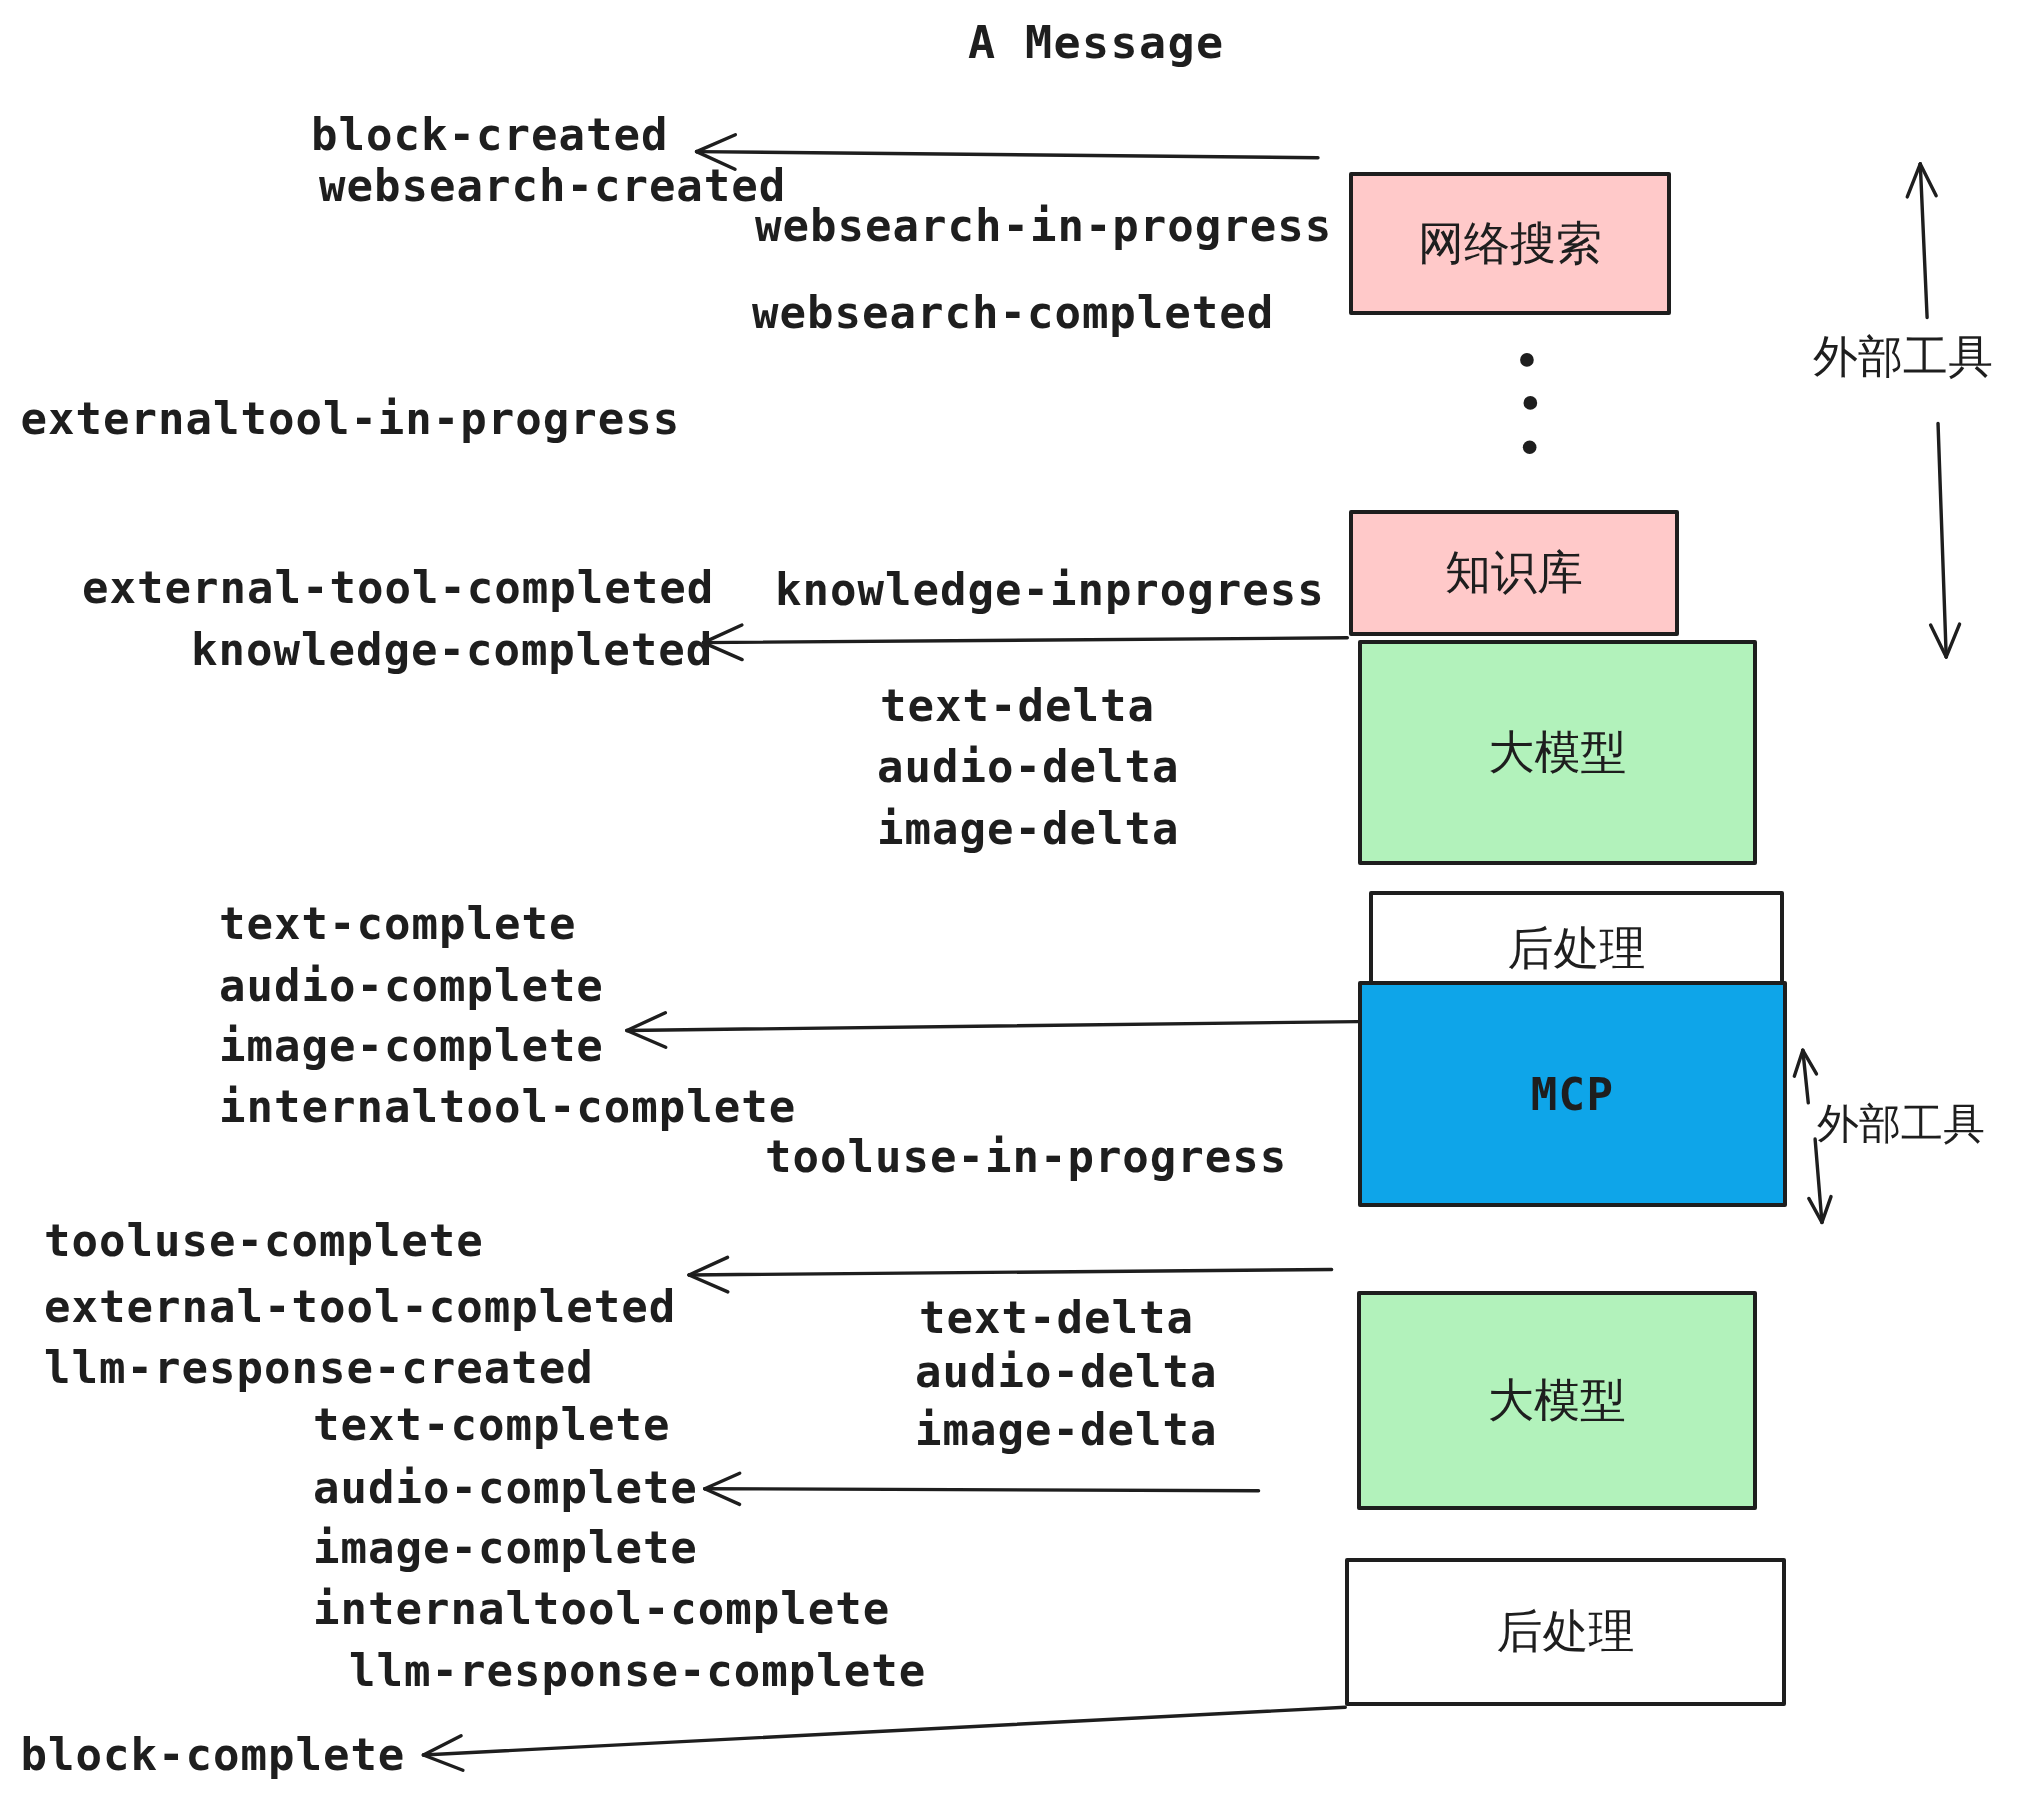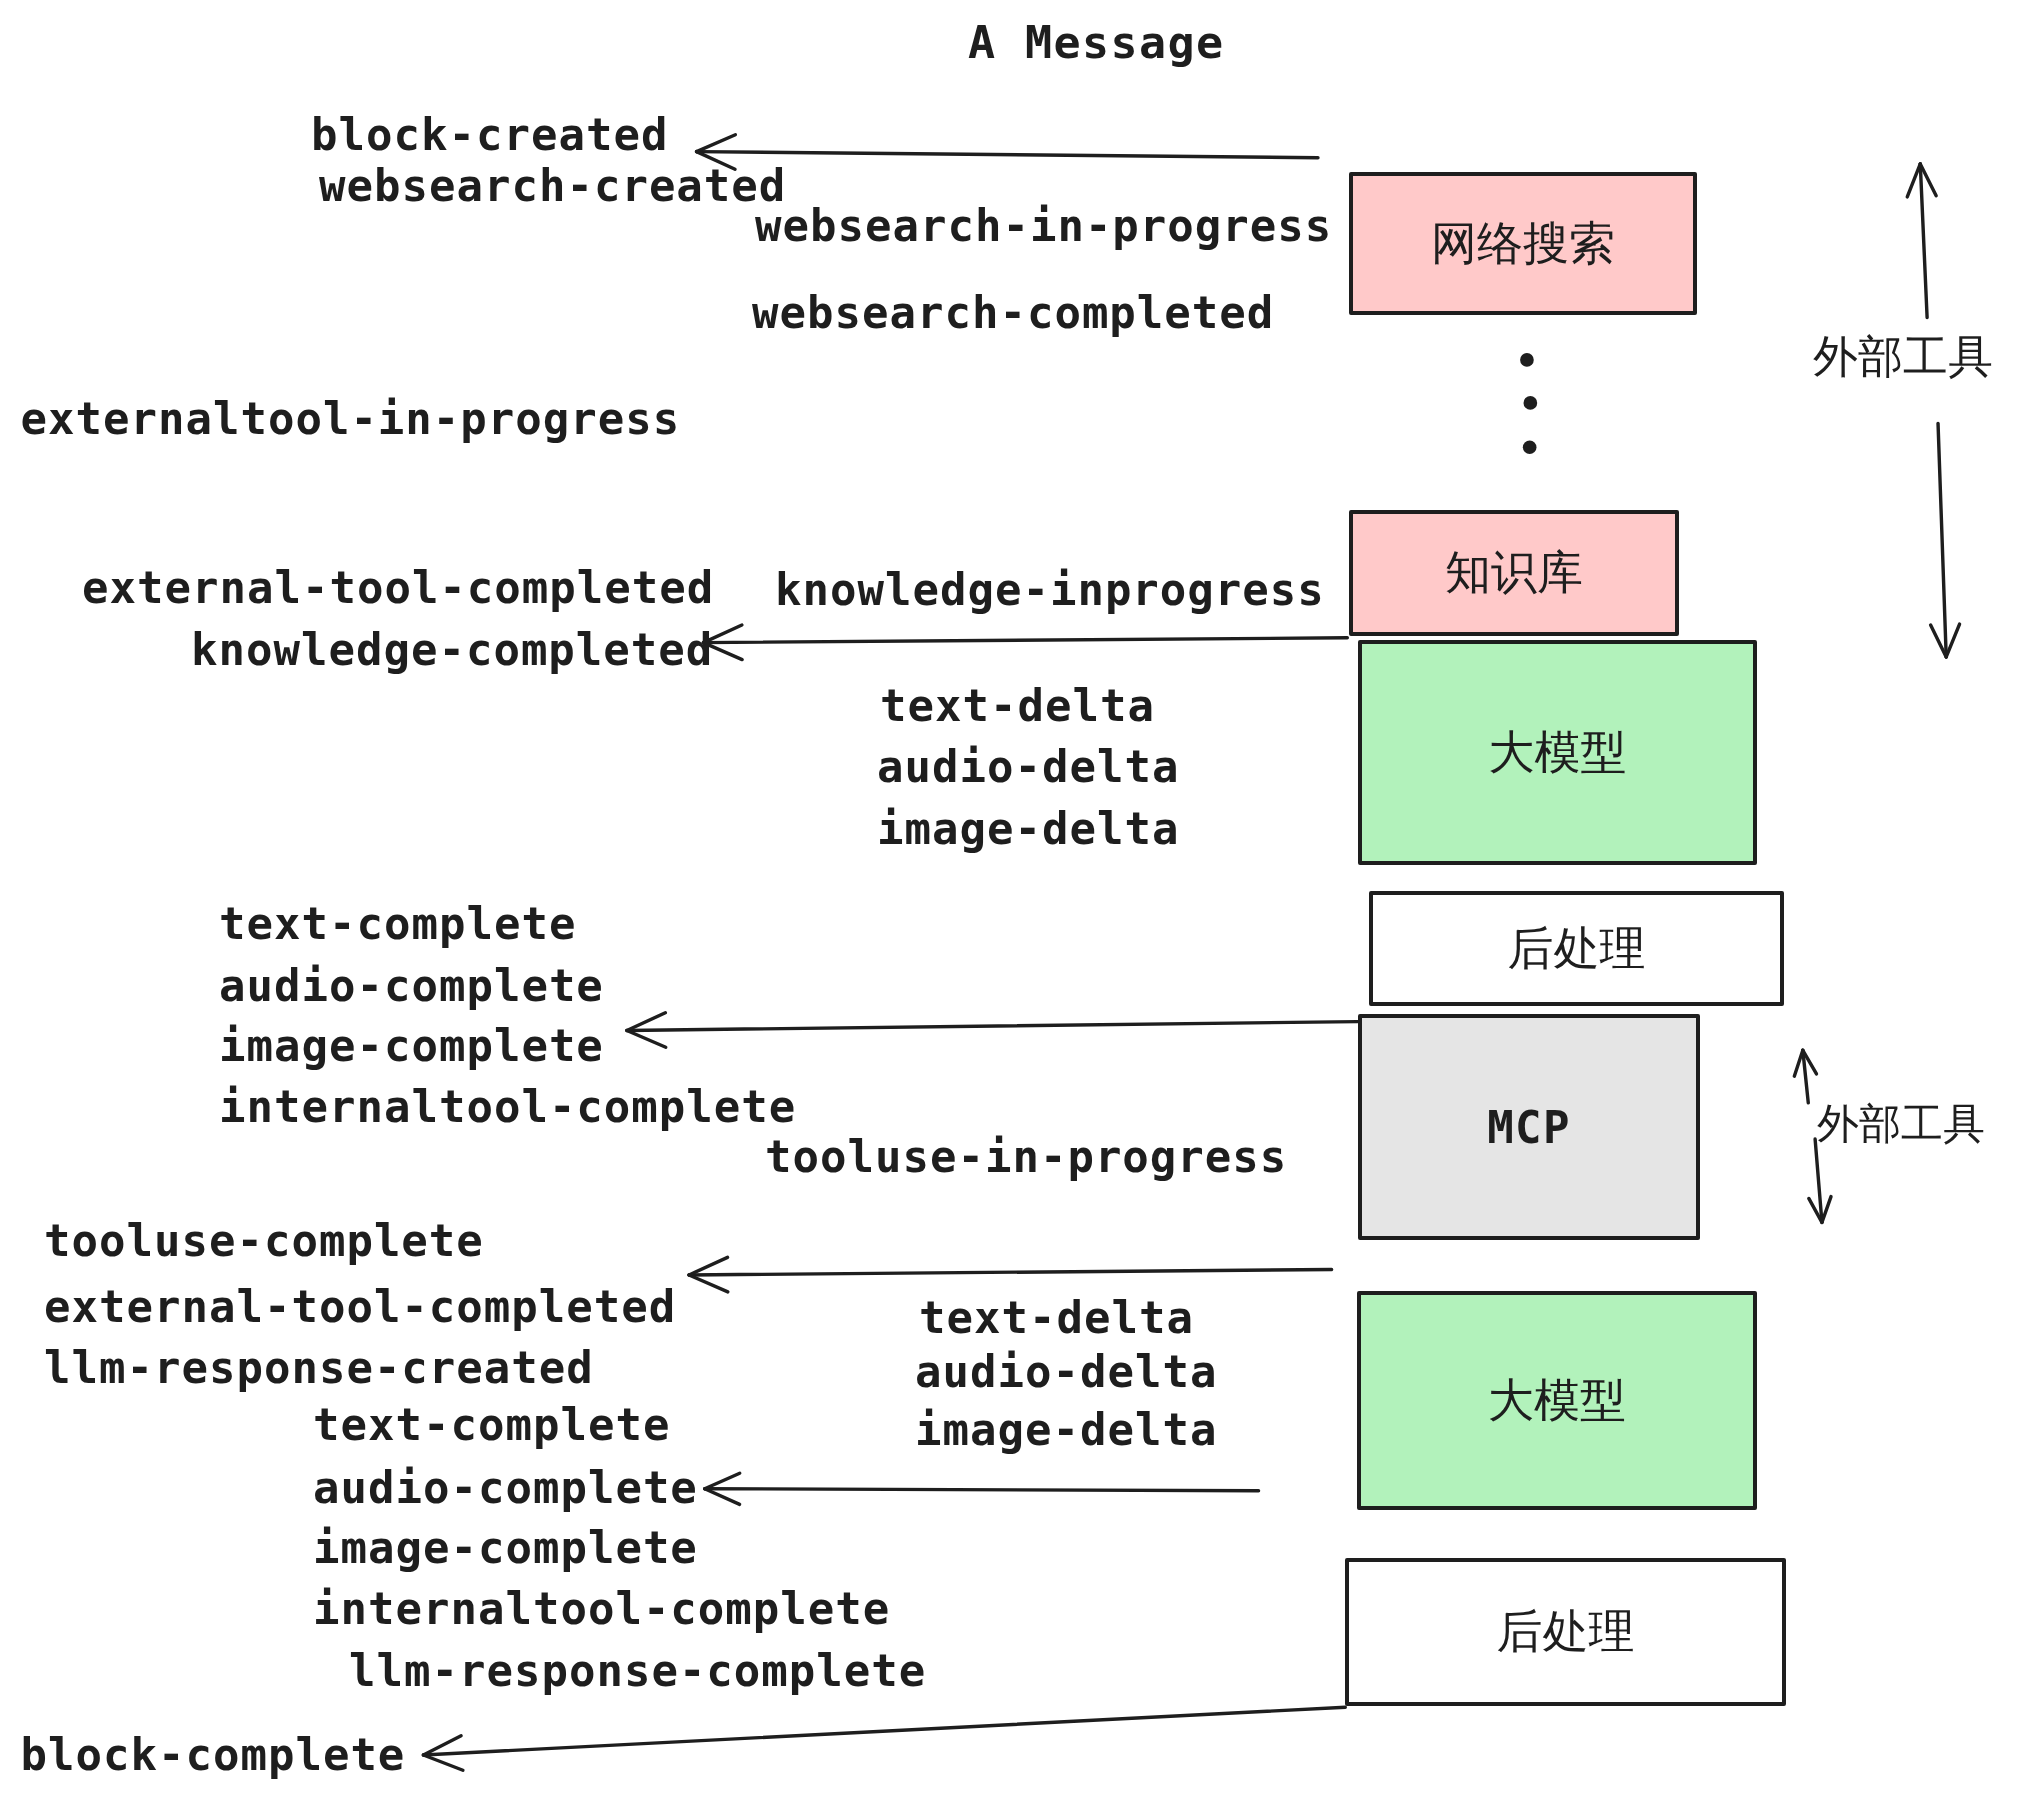--- a/index.html
+++ b/index.html
@@ -102,33 +102,33 @@
       <div class="event" style="left: 915px; top: 1371px;">audio-delta</div>
       <div class="event" style="left: 915px; top: 1429px;">image-delta</div>
       <div class="event" style="left: 313px; top: 1424px;">text-complete</div>
       <div class="event" style="left: 313px; top: 1487px;">audio-complete</div>
       <div class="event" style="left: 313px; top: 1547px;">image-complete</div>
       <div class="event" style="left: 313px; top: 1608px;">internaltool-complete</div>
       <div class="event" style="left: 313px; top: 1670px; margin-left: 36px;">llm-response-complete</div>
       <div class="event" style="left: 20.5px; top: 1754px;">block-complete</div>
     </div>
   <div id="boxes-layer">
-      <div class="box" style="left: 1349px; top: 172px; width: 348px; height: 143px; background: rgb(255, 201, 201);">
+      <div class="box" style="left: 1349px; top: 172px; width: 322px; height: 143px; background: rgb(255, 201, 201);">
         <span>网络搜索</span>
       </div>
       <div class="box" style="left: 1349px; top: 510px; width: 330px; height: 126px; background: rgb(255, 201, 201);">
         <span>知识库</span>
       </div>
       <div class="box" style="left: 1358px; top: 640px; width: 399px; height: 225px; background: rgb(178, 242, 187);">
         <span>大模型</span>
       </div>
       <div class="box" style="left: 1369px; top: 891px; width: 415px; height: 115px; background: rgb(255, 255, 255);">
         <span>后处理</span>
       </div>
-      <div class="box mono" style="left: 1358px; top: 1014px; width: 342px; height: 226px; background: #e5e5e5;">
+      <div class="box mono" style="left: 1358px; top: 981px; width: 429px; height: 226px; background: #0ea5e9;">
         <span>MCP</span>
       </div>
       <div class="box" style="left: 1357px; top: 1291px; width: 400px; height: 219px; background: rgb(178, 242, 187);">
         <span>大模型</span>
       </div>
       <div class="box" style="left: 1345px; top: 1558px; width: 441px; height: 148px; background: rgb(255, 255, 255);">
         <span>后处理</span>
       </div>
     </div>
   <div id="side-layer">

